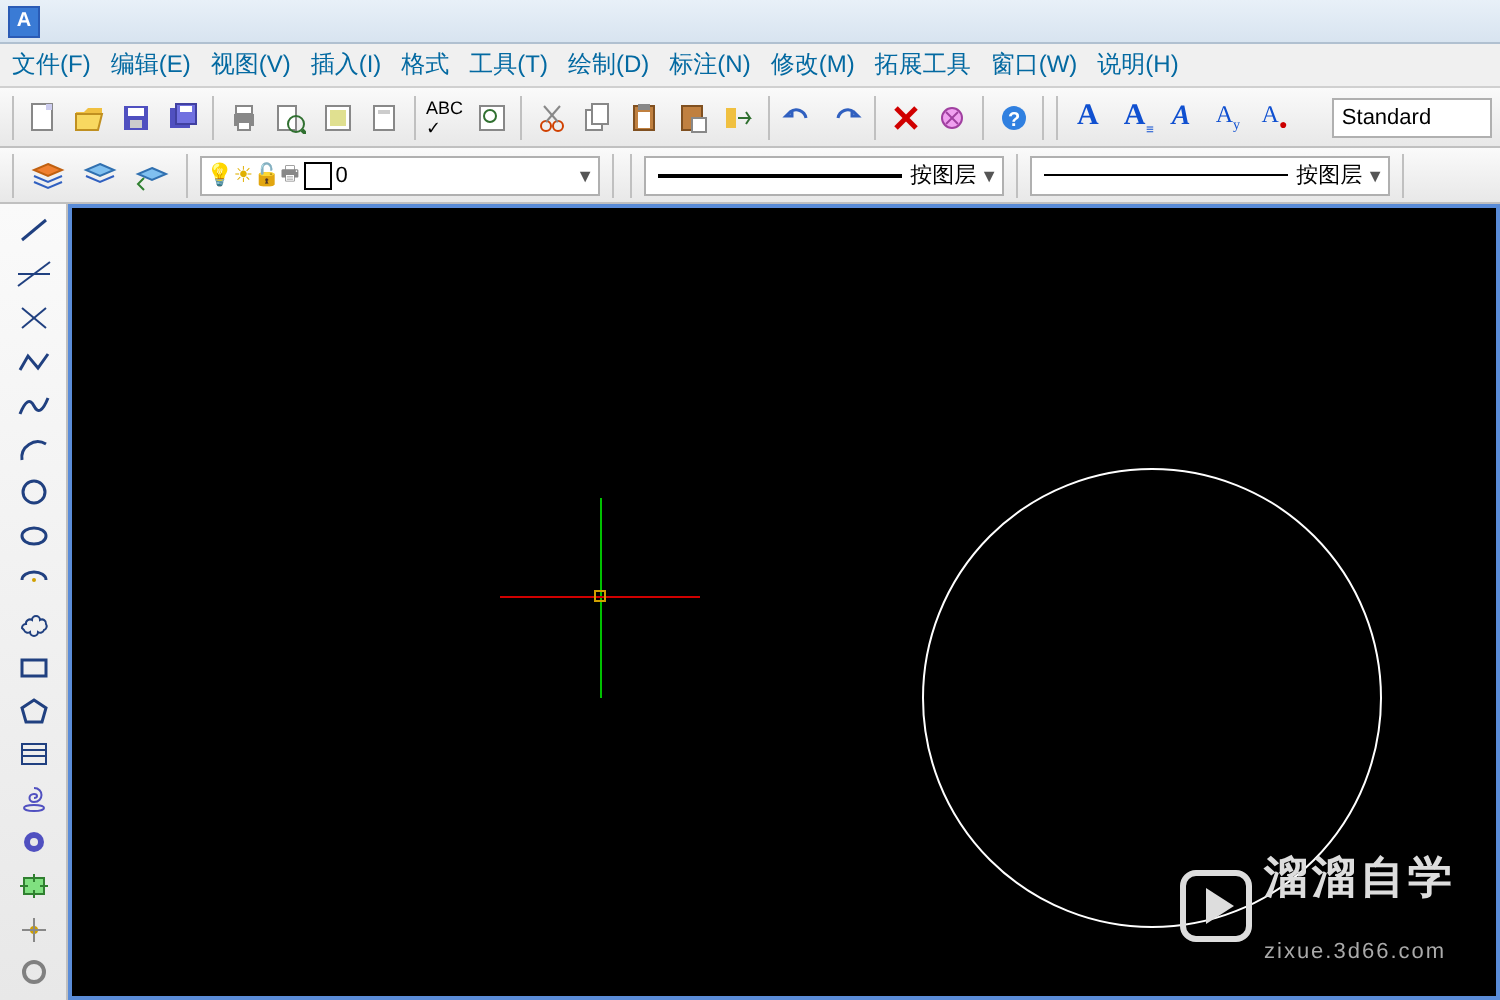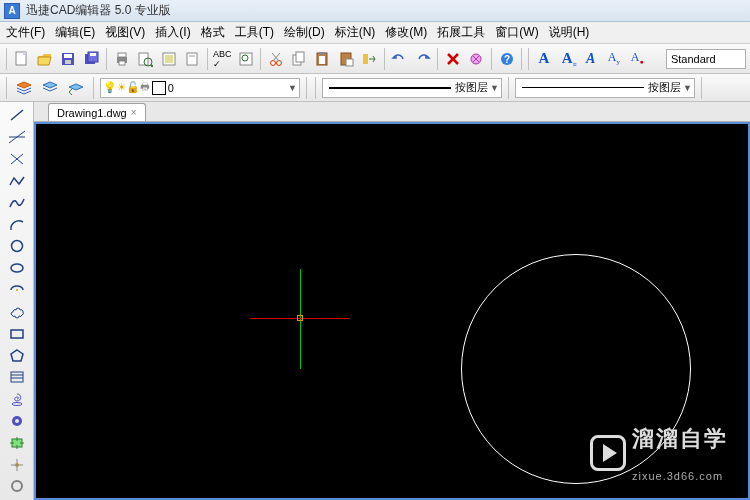--- a/index.html
+++ b/index.html
@@ -1,19 +1,19 @@
 <!DOCTYPE html>
 <html><head>
 <meta charset="utf-8">
 <style>
   * { box-sizing: border-box; margin: 0; padding: 0; }
   html, body { width: 750px; height: 500px; font-family: "Microsoft YaHei", Arial, sans-serif; font-size: 12px; overflow: hidden; background: #fff; }
   .titlebar { height: 22px; background: linear-gradient(#e8f0f8, #d8e4f0); display: flex; align-items: center; padding: 0 4px; color: #333; border-bottom: 1px solid #b0c0d0; }
   .titlebar .icon { width: 16px; height: 16px; background: #3a7bd5; border: 1px solid #2a5bb5; margin-right: 6px; display:flex; align-items:center; justify-content:center; color:#fff; font-size:10px; font-weight:bold; }
-  .menubar { height: 22px; background: #f0f0f0; display: flex; align-items: center; padding: 0 6px; gap: 10px; color: #000000; border-bottom: 1px solid #d0d0d0; }
+  .menubar { height: 22px; background: #f0f0f0; display: flex; align-items: center; padding: 0 6px; gap: 10px; color: #0369a1; border-bottom: 1px solid #d0d0d0; }
   .menubar span { cursor: default; }
   .toolbar { height: 30px; background: linear-gradient(#fafafa,#e8e8e8); border-bottom: 1px solid #c0c0c0; display: flex; align-items: center; padding: 0 4px; gap: 2px; }
   .toolbar2 { height: 28px; background: linear-gradient(#fafafa,#e8e8e8); border-bottom: 1px solid #c0c0c0; display: flex; align-items: center; padding: 0 4px; gap: 4px; }
   .tbtn { width: 22px; height: 22px; display:flex; align-items:center; justify-content:center; border:1px solid transparent; border-radius:2px; }
   .sep { width:1px; height:22px; background:#c0c0c0; margin:0 2px; }
   .dropdown { height:20px; border:1px solid #b0b0b0; background:#fff; display:flex; align-items:center; padding:0 2px; font-size:11px; }
   .dropdown .arrow { margin-left:2px; font-size:9px; color:#555; }
   .layer-sw { width:14px; height:14px; background:#fff; border:1px solid #000; margin:0 2px; }
   .layer-line { height:2px; background:#000; flex:1; margin:0 4px; }
   .workspace { position: relative; display:flex; height: calc(500px - 22px - 22px - 30px - 28px); }
@@ -35,21 +35,20 @@
   .watermark .txt-en { font-size:11px; color:#aaa; letter-spacing:1px;margin-top:16px; }
   svg { display:block; }
   .blueA { color:#1050d0; font-weight:bold; font-family:serif; }
   .txtinput { border:1px solid #b0b0b0; height:20px; width:80px; font-size:11px; padding:0 4px;margin-left:16px; }
 </style>
 </head>
 <body>
 
 <div class="titlebar">
   <div class="icon">A</div>
-  <span>迅捷CAD编辑器 5.0 专业版</span>
 </div>
 
 <div class="menubar">
   <span>文件(F)</span>
   <span>编辑(E)</span>
   <span>视图(V)</span>
   <span>插入(I)</span>
   <span>格式</span>
   <span>工具(T)</span>
   <span>绘制(D)</span>
@@ -351,26 +350,20 @@
         </svg>
       </div>
     <div class="tbtn">
         <svg width="18" height="16">
           <circle cx="9" cy="8" r="5" fill="none" stroke="#808080" stroke-width="2"></circle>
         </svg>
       </div>
   </div>
 
   <div class="canvas-wrap">
-    <div class="tab-strip">
-      <div class="tab">
-        <span>Drawing1.dwg</span>
-        <span class="close">×</span>
-      </div>
-    </div>
     <div class="canvas">
 
       <div class="crosshair-v" style="left:264px; top:145px; height:100px;"></div>
       <div class="crosshair-h" style="left:214px; top:194px; width:100px;"></div>
       <div class="crosshair-box" style="left:261px; top:191px;"></div>
 
       <div class="circle" style="left:425px; top:130px; width:230px; height:230px;"></div>
 
       <div class="watermark">
         <div class="play"></div>

